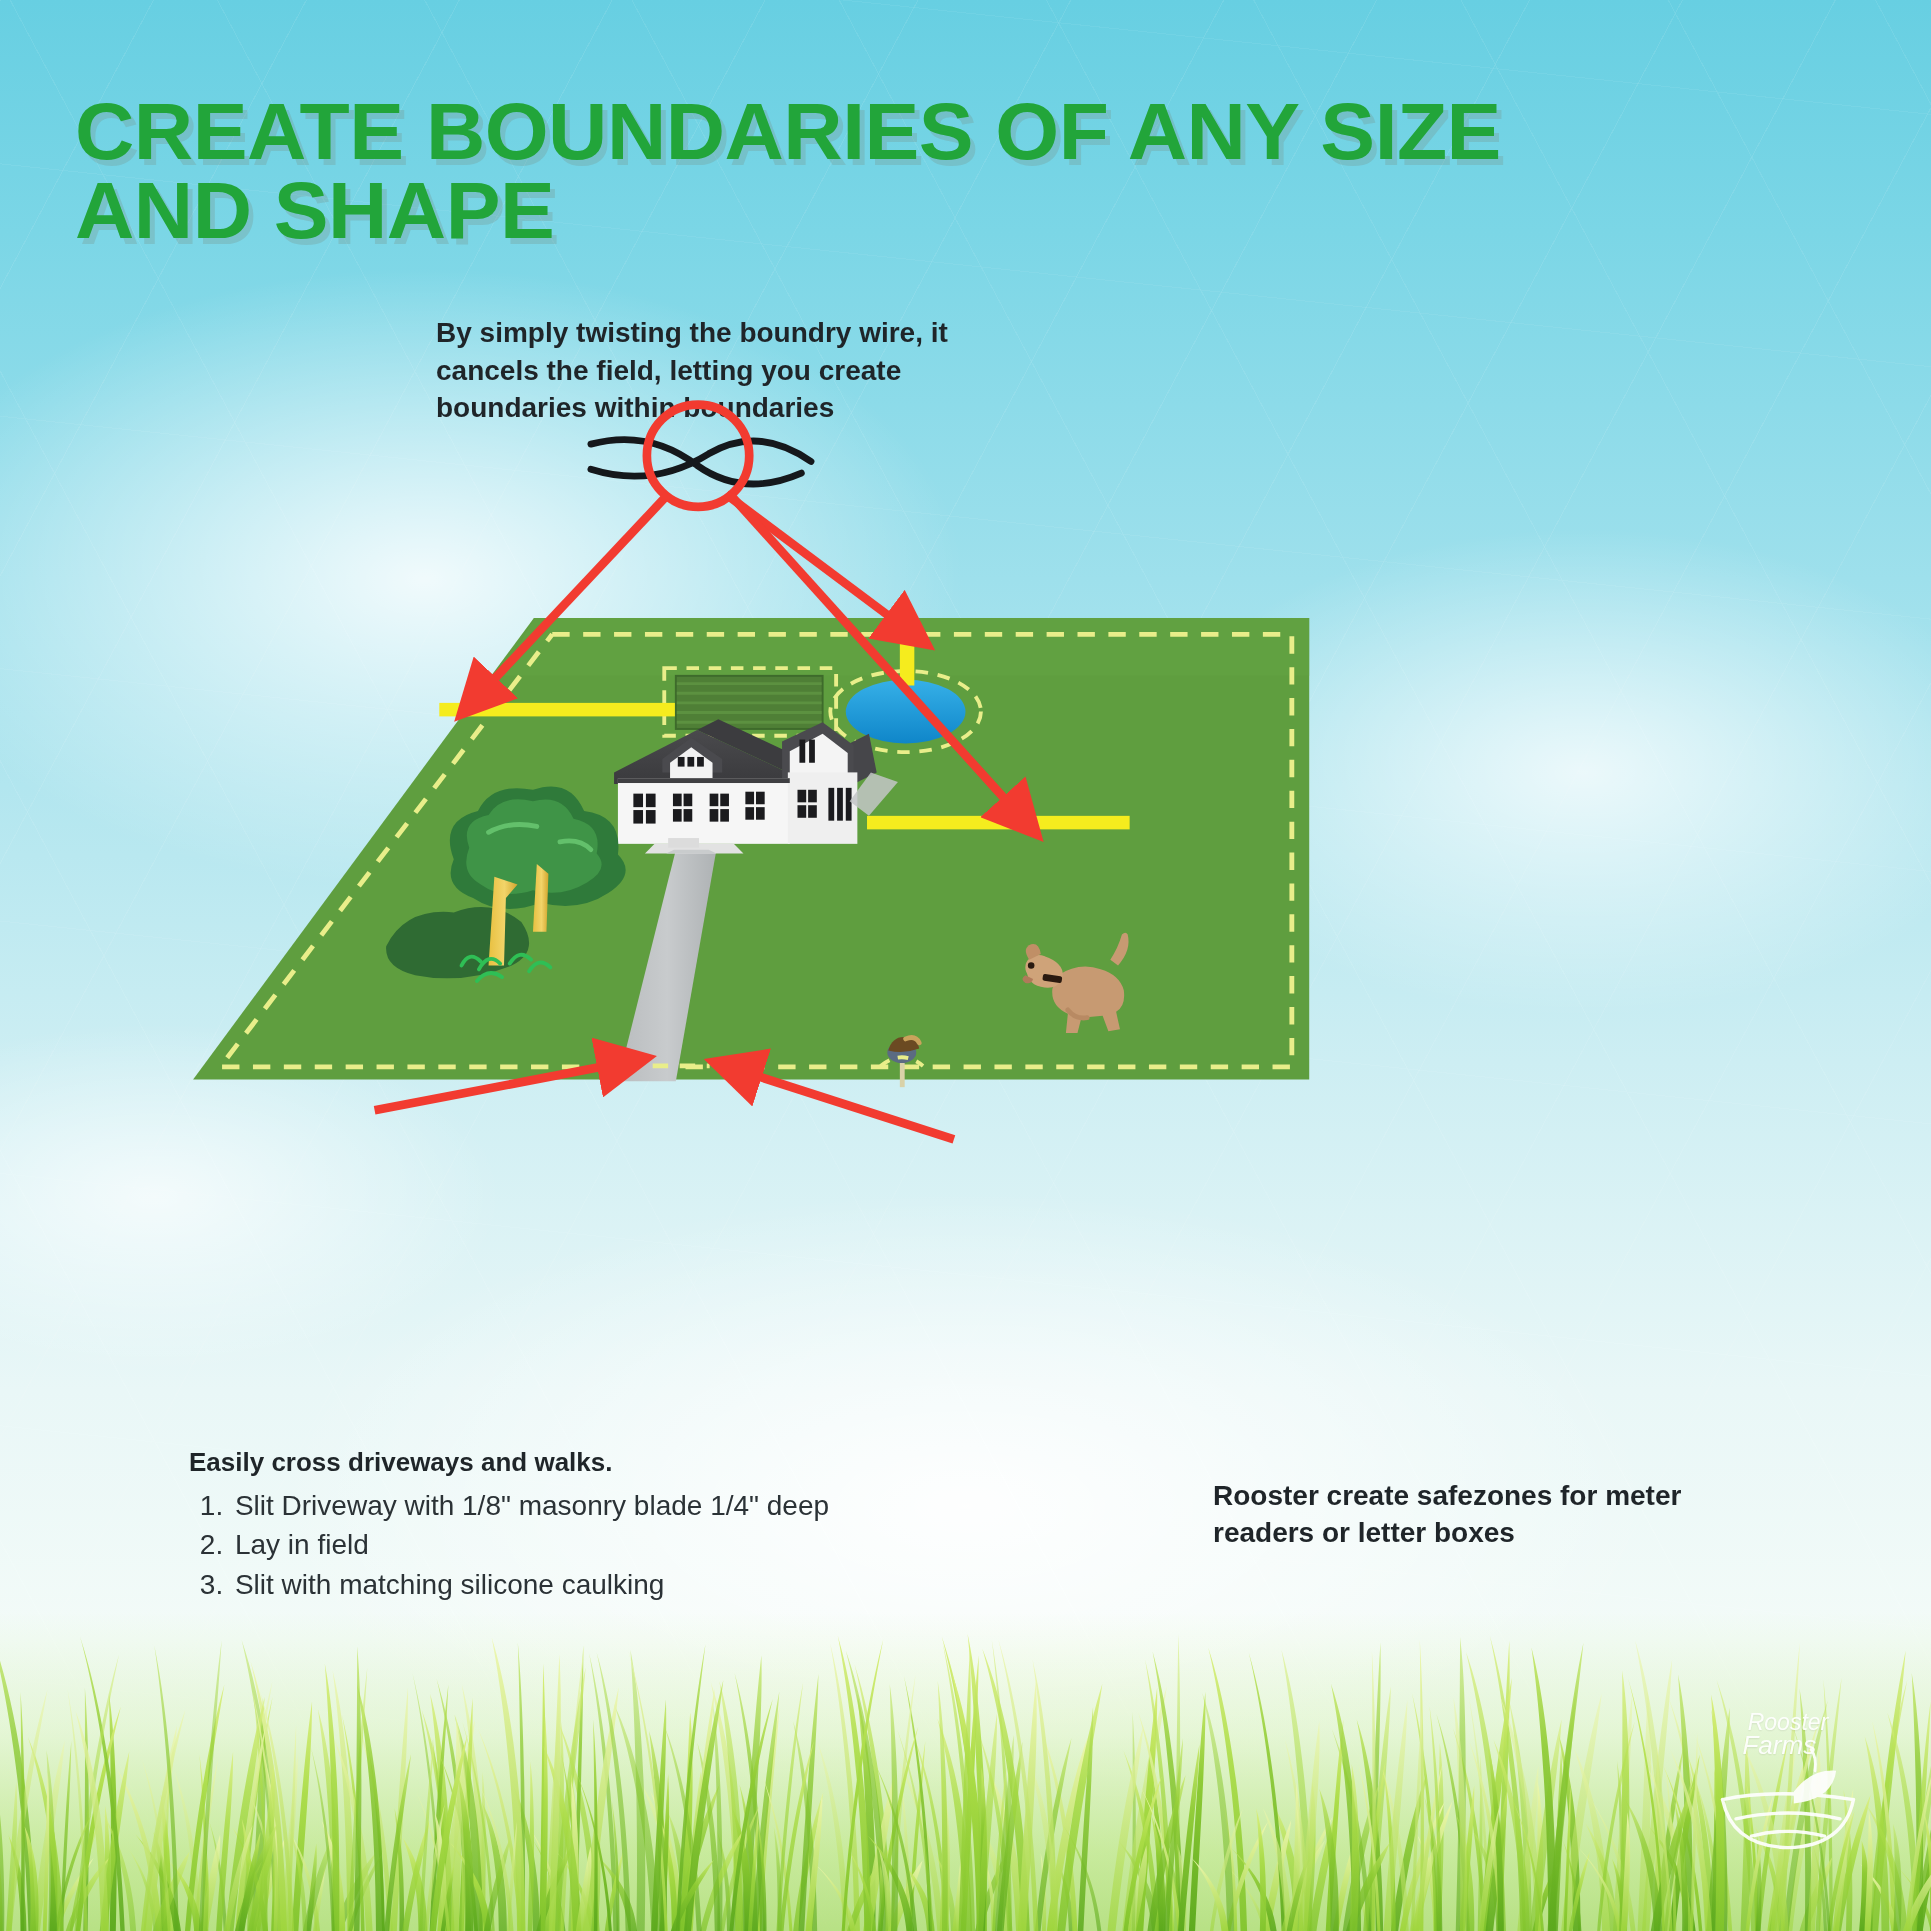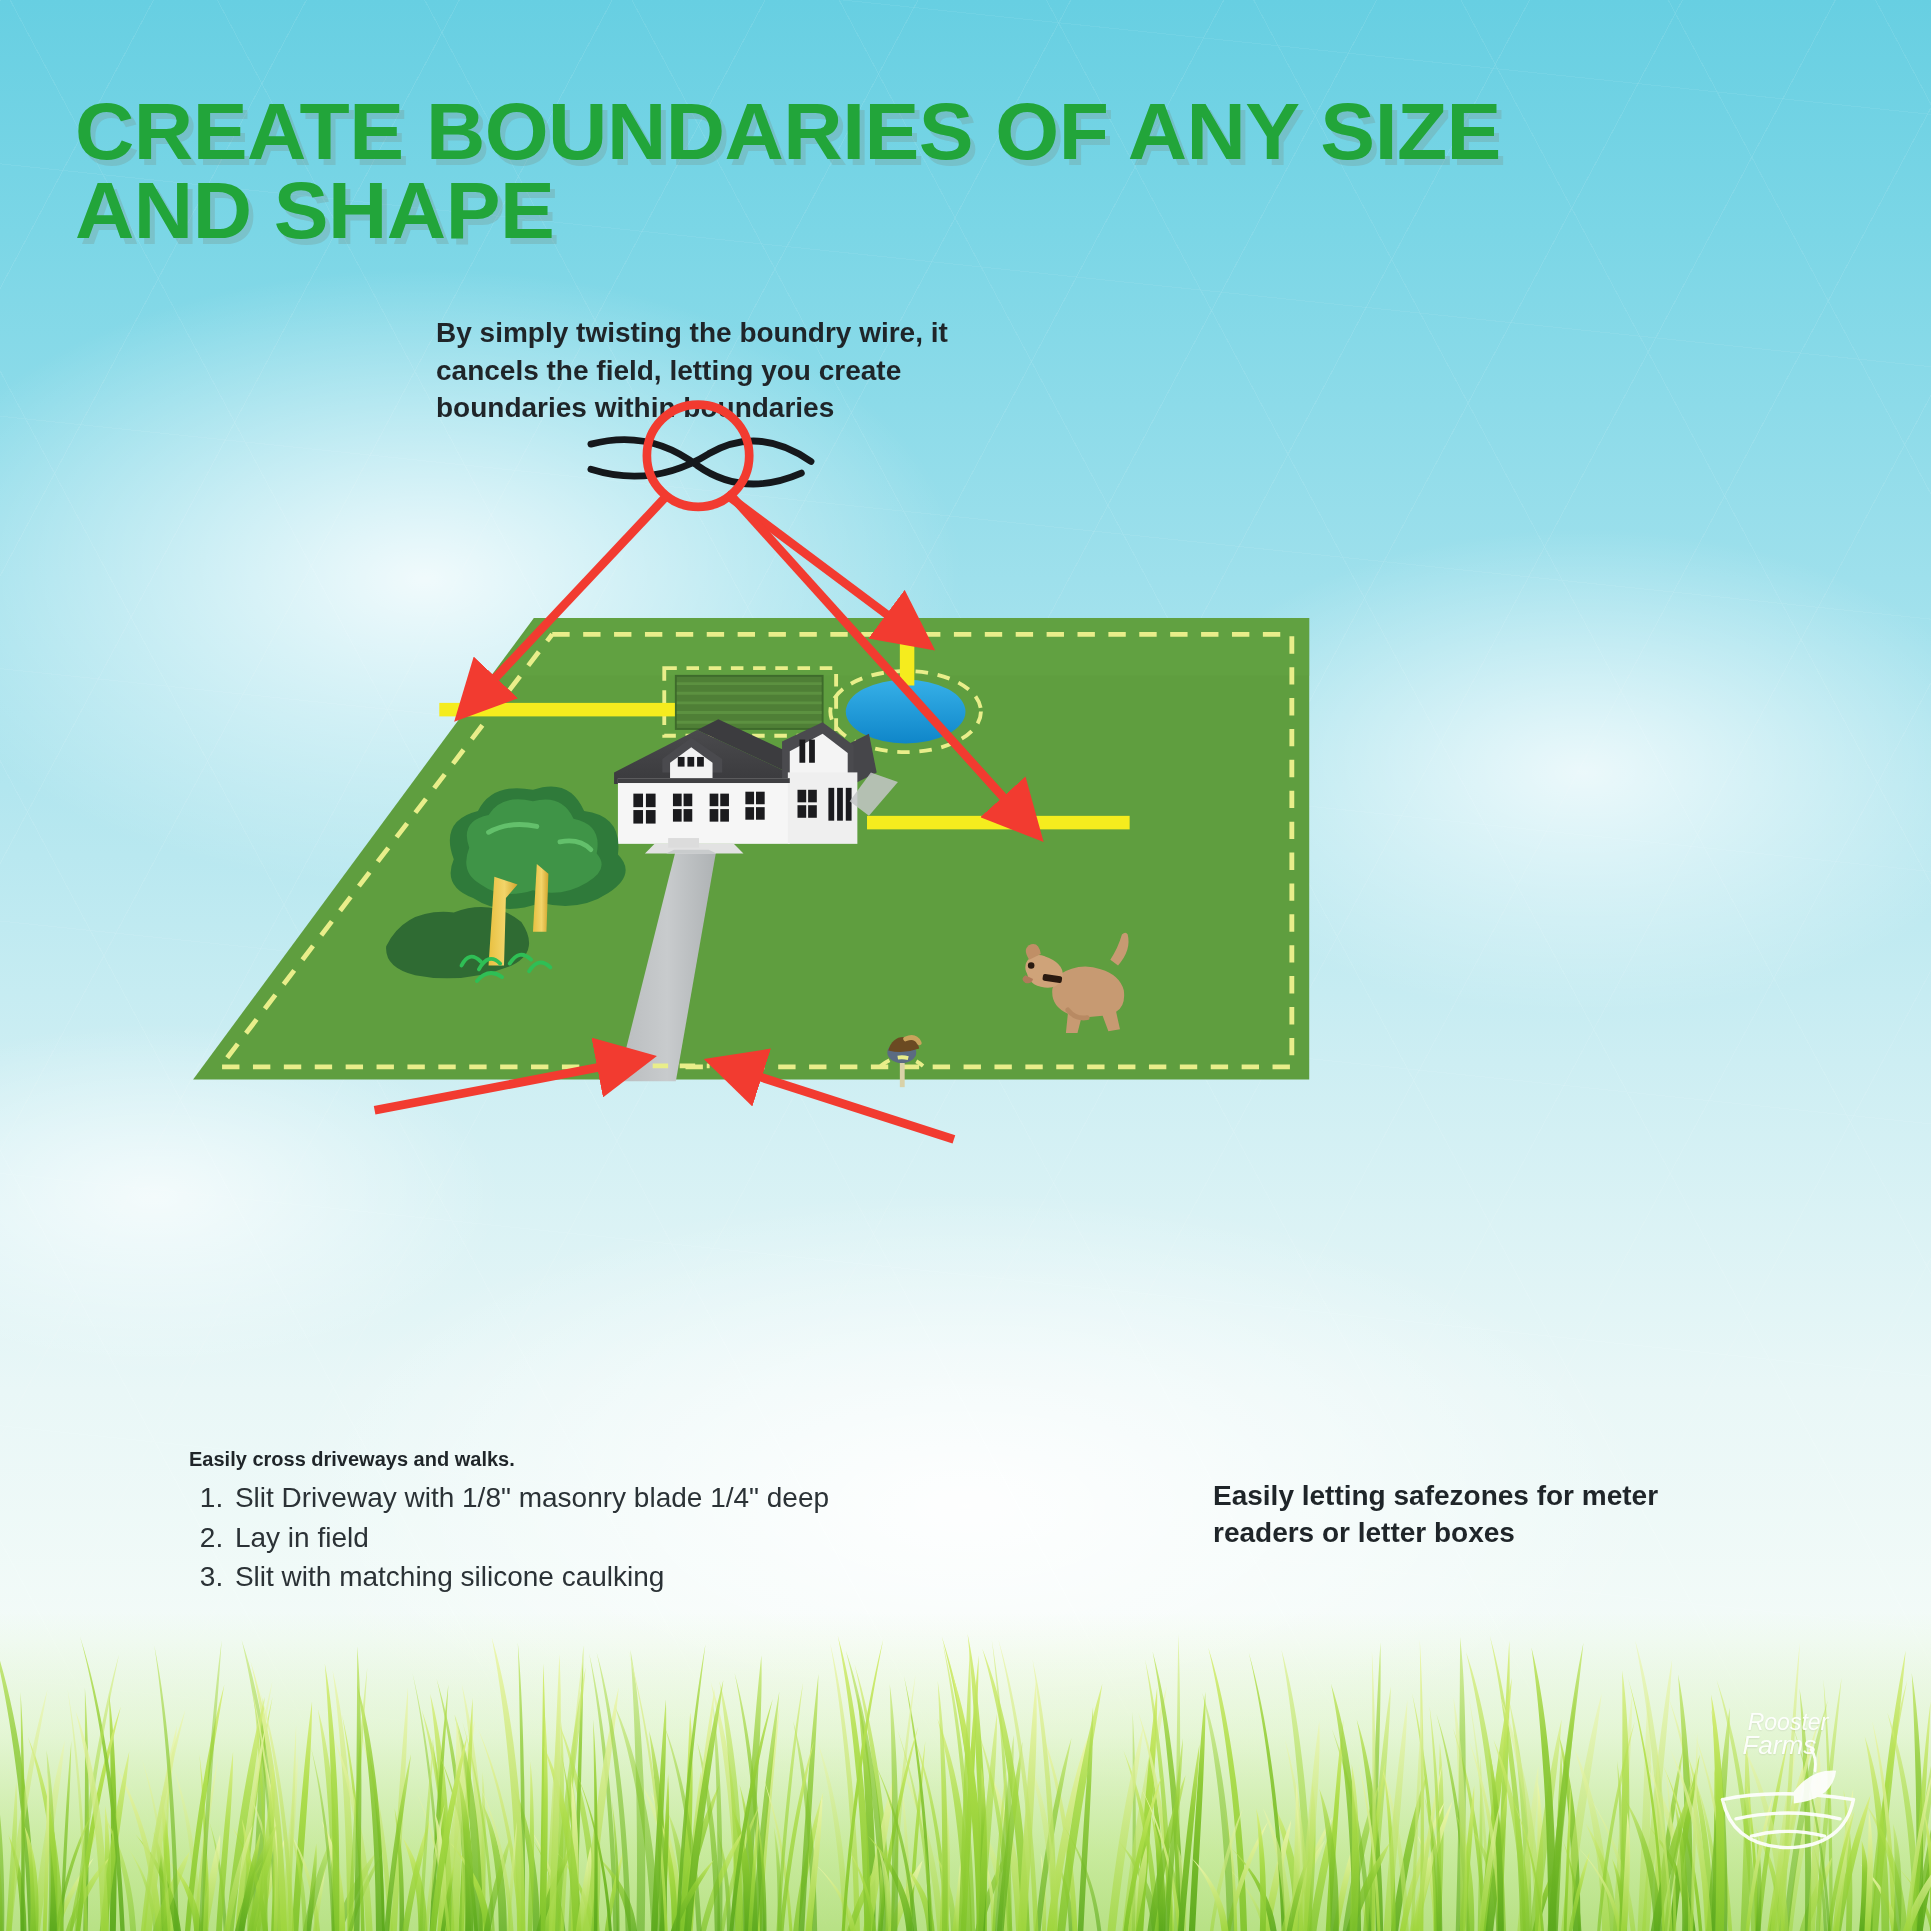--- a/index.html
+++ b/index.html
@@ -45,21 +45,21 @@
     position:absolute; left:436px; top:314px; width:618px;
     font-size:28px; font-weight:bold; line-height:1.34;
     color:#1f2529;
   }
 
   
   #callout-left {
     position:absolute; left:189px; top:1446px; width:695px;
   }
   #callout-left .head {
-    font-size:20px; font-weight:bold; color:#1f2529; line-height:1.3;
+    font-size:26px; font-weight:bold; color:#1f2529; line-height:1.3;
   }
   #callout-left ol {
     margin:5.8px 0 0 42px; font-size:28px; color:#2b3236; line-height:1.42;
   }
   #callout-left ol li { padding-left:3.9px; }
 
   #callout-right {
     position:absolute; left:1213px; top:1477px; width:502px;
     font-size:28px; font-weight:bold; color:#1f2529; line-height:1.33;
   }
@@ -302,21 +302,21 @@
 
 <div id="callout-left" class="nosel">
   <div class="head">Easily cross driveways and walks.</div>
   <ol>
     <li>Slit Driveway with 1/8" masonry blade 1/4" deep</li>
     <li>Lay in field</li>
     <li>Slit with matching silicone caulking</li>
   </ol>
 </div>
 
-<p id="callout-right" class="nosel">Easily letting safezones for meter readers or letter boxes</p>
+<p id="callout-right" class="nosel">Rooster create safezones for meter readers or letter boxes</p>
 
 <div id="grass">
   <div id="grass-glow"></div>
   <svg width="1931" height="319" viewBox="0 0 2000 330" style="position:absolute;left:0;top:0;">
     <defs>
       <linearGradient id="bladeA" x1="0" y1="1" x2="0" y2="0">
         <stop offset="0%" stop-color="#7fc32a"></stop>
         <stop offset="60%" stop-color="#aadc46"></stop>
         <stop offset="100%" stop-color="#dcf07e"></stop>
       </linearGradient>

